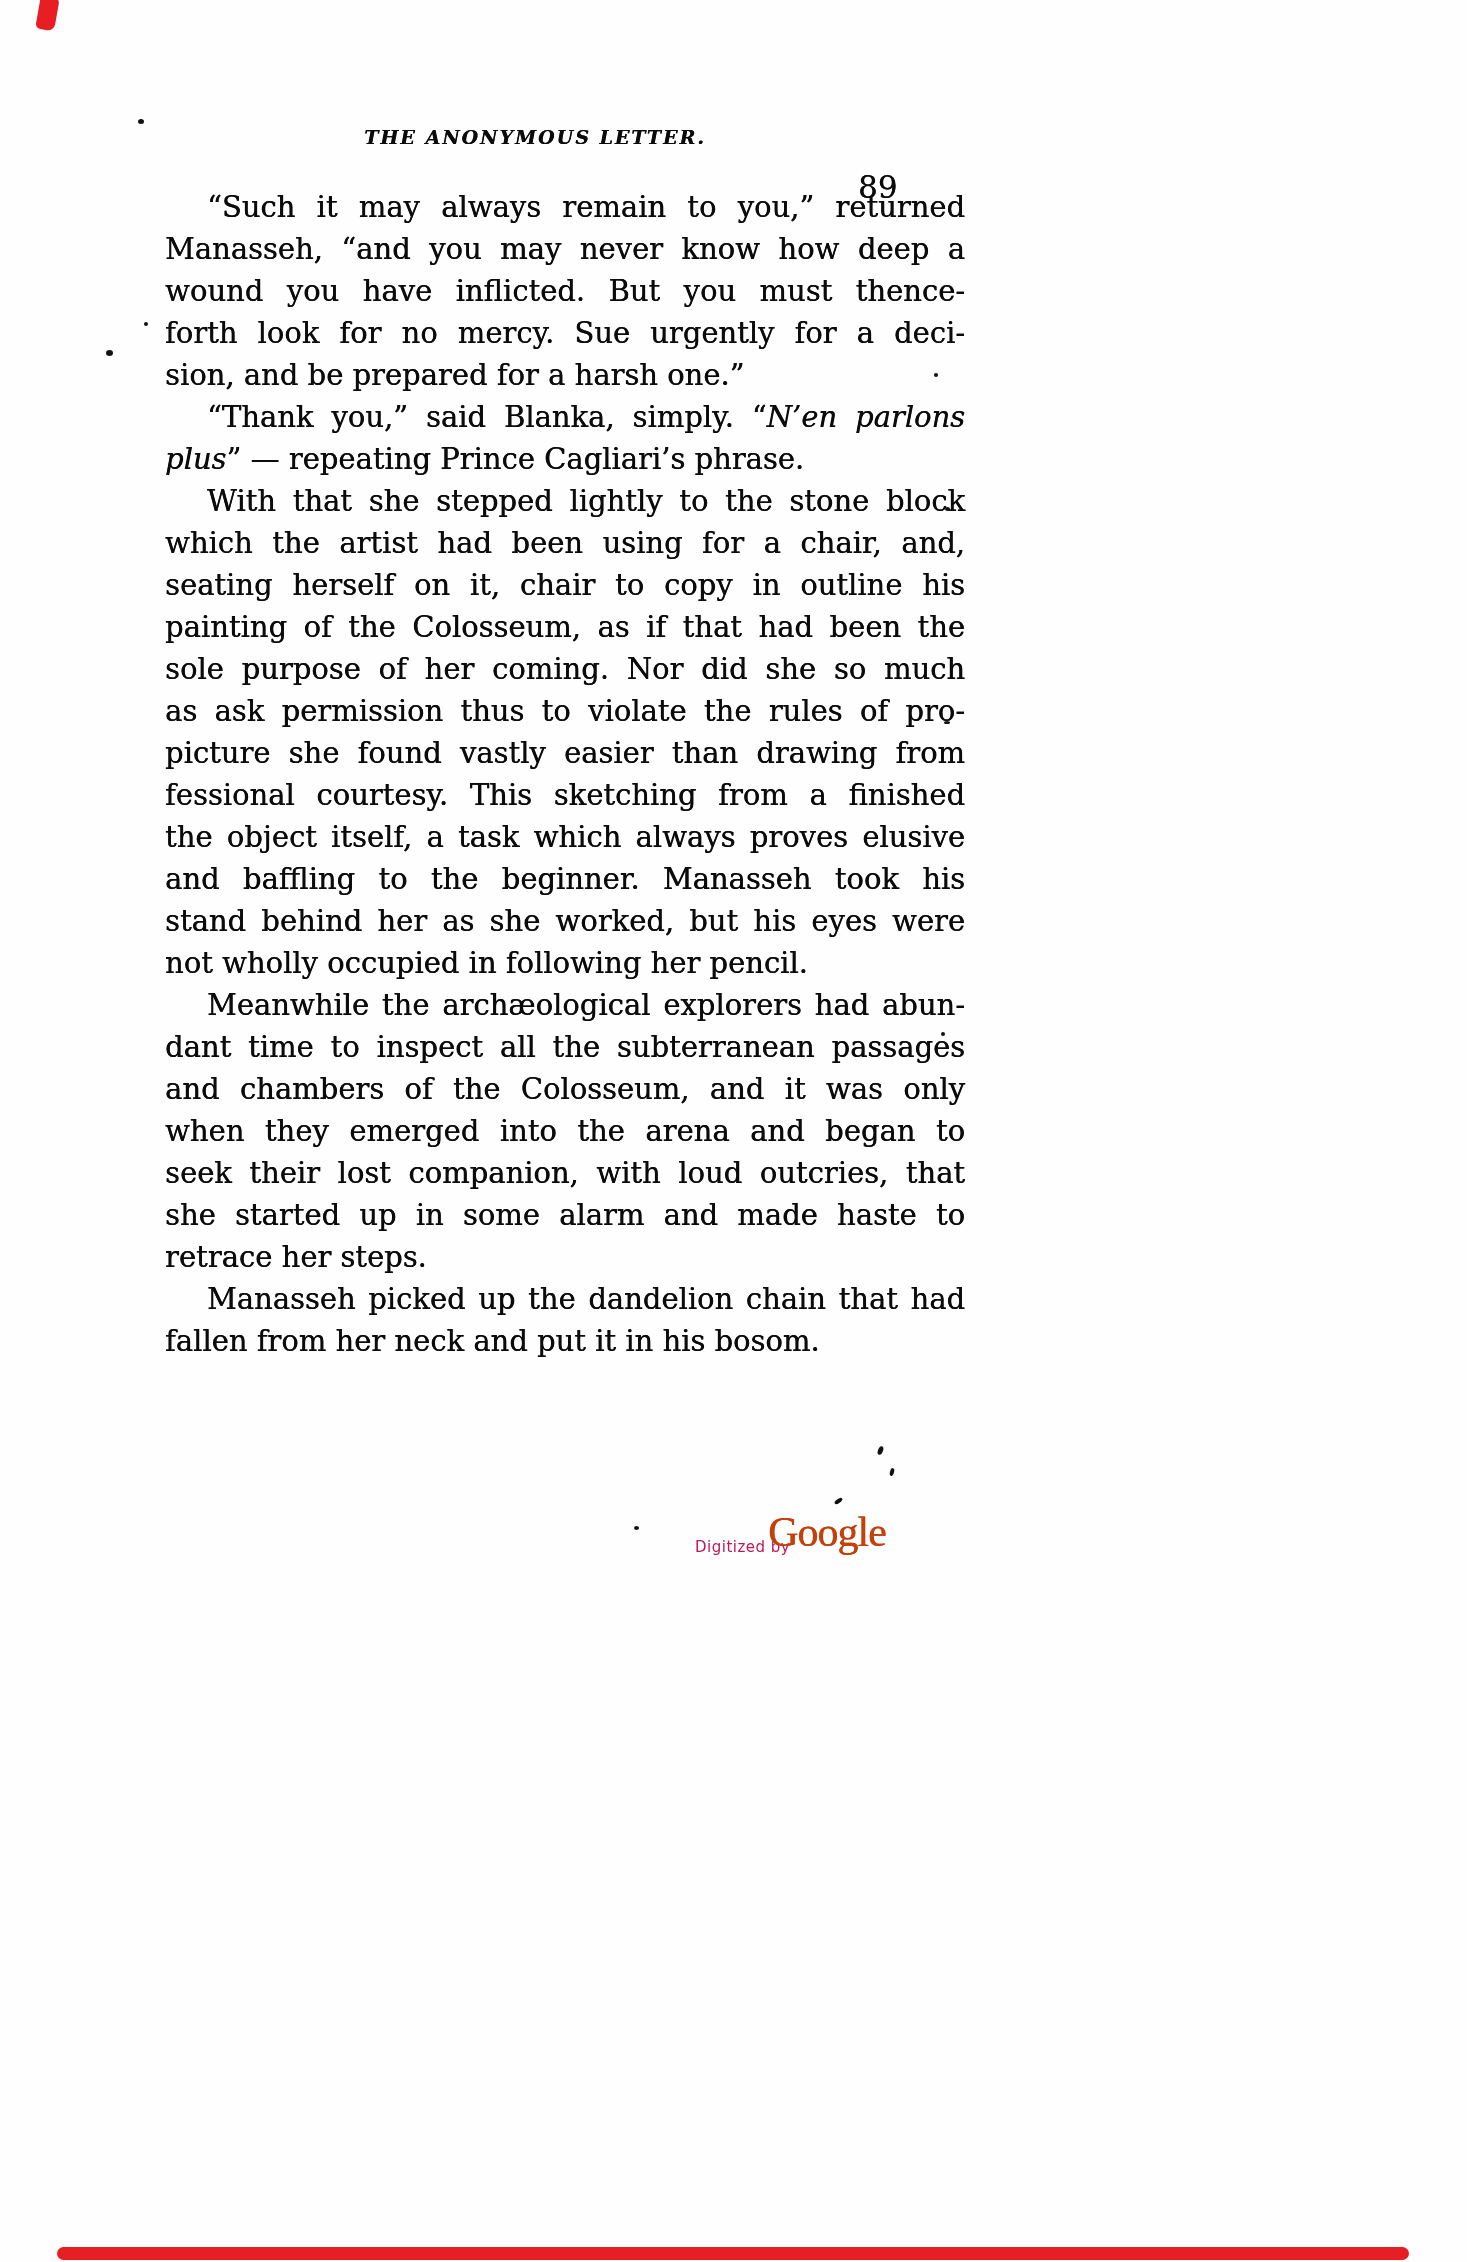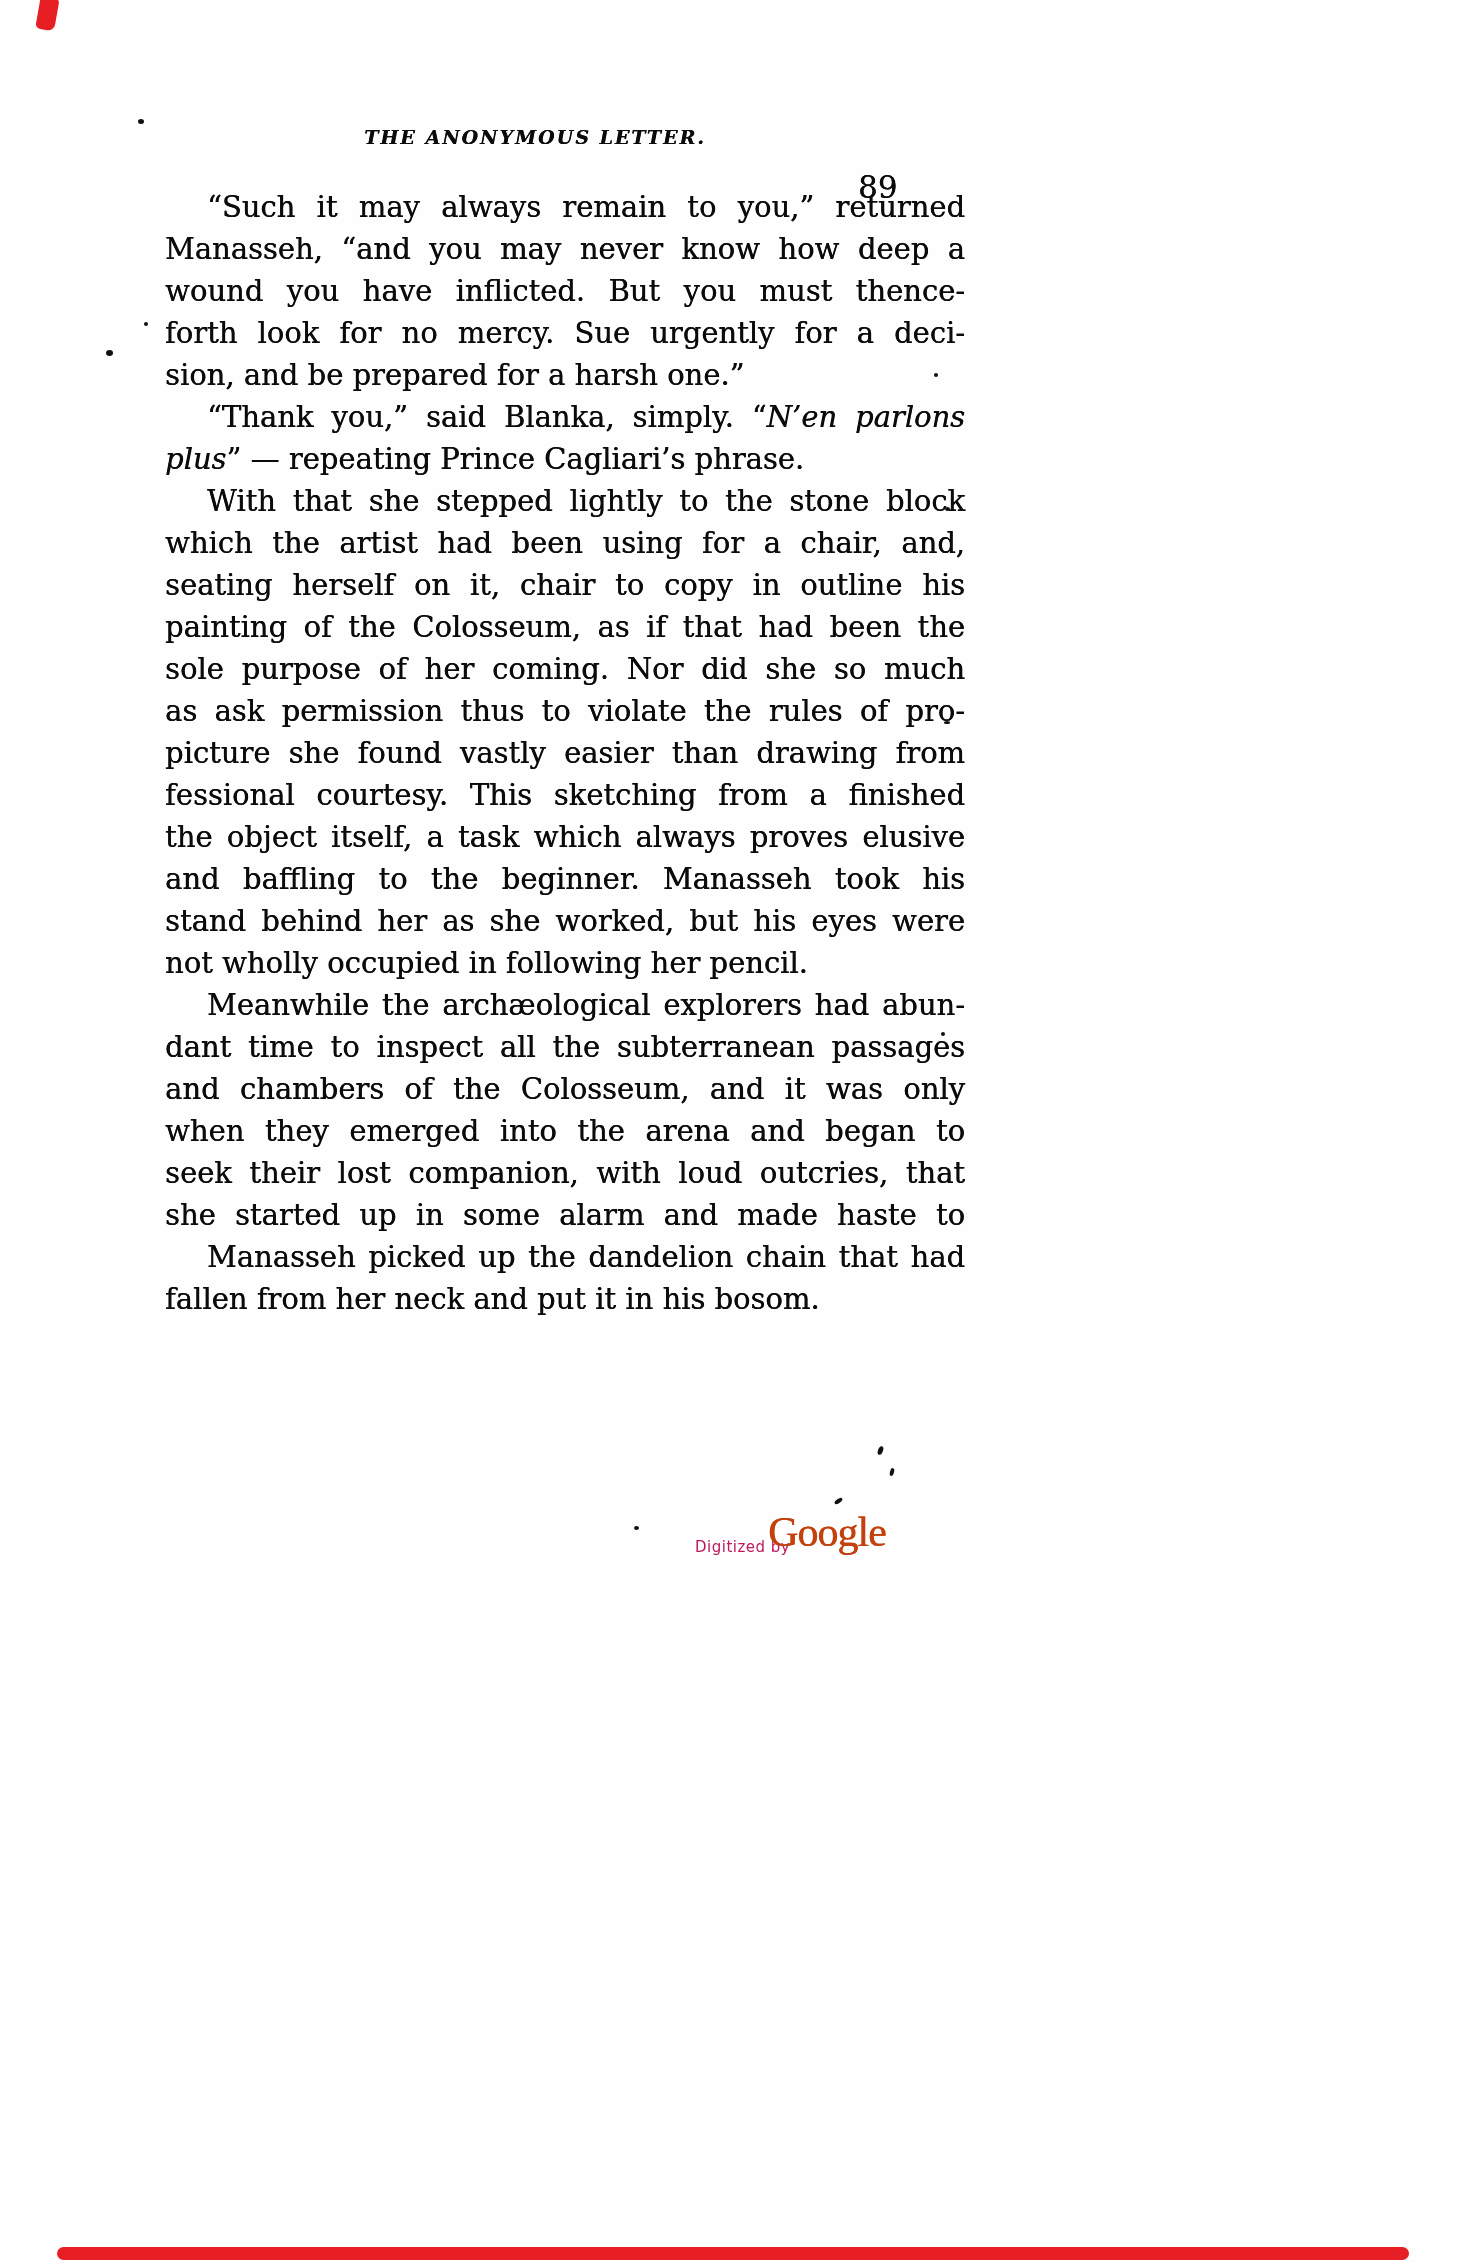--- a/index.html
+++ b/index.html
@@ -88,20 +88,21 @@
       <div class="text-line justify"><span>the object itself, a task which always proves elusive</span></div>
       <div class="text-line justify"><span>and baffling to the beginner.  Manasseh took his</span></div>
       <div class="text-line justify"><span>stand behind her as she worked, but his eyes were</span></div>
       <div class="text-line"><span>not wholly occupied in following her pencil.</span></div>
       <div class="text-line justify indent"><span>Meanwhile the archæological explorers had abun-</span></div>
       <div class="text-line justify"><span>dant time to inspect all the subterranean passages</span></div>
       <div class="text-line justify"><span>and chambers of the Colosseum, and it was only</span></div>
       <div class="text-line justify"><span>when they emerged into the arena and began to</span></div>
       <div class="text-line justify"><span>seek their lost companion, with loud outcries, that</span></div>
       <div class="text-line justify"><span>she started up in some alarm and made haste to</span></div>
+      <div class="text-line"><span>retrace her steps.</span></div>
       <div class="text-line justify indent"><span>Manasseh picked up the dandelion chain that had</span></div>
       <div class="text-line"><span>fallen from her neck and put it in his bosom.</span></div>
     </div>
 
   <div id="footer">
     <span id="digitized-by">Digitized by</span>
     <span id="google-logo">Google</span>
   </div>
 
   <div id="red-mark-top-left" style="left: 38px; top: -4px; width: 19px; height: 34px; background: rgb(232, 30, 37);"></div>

